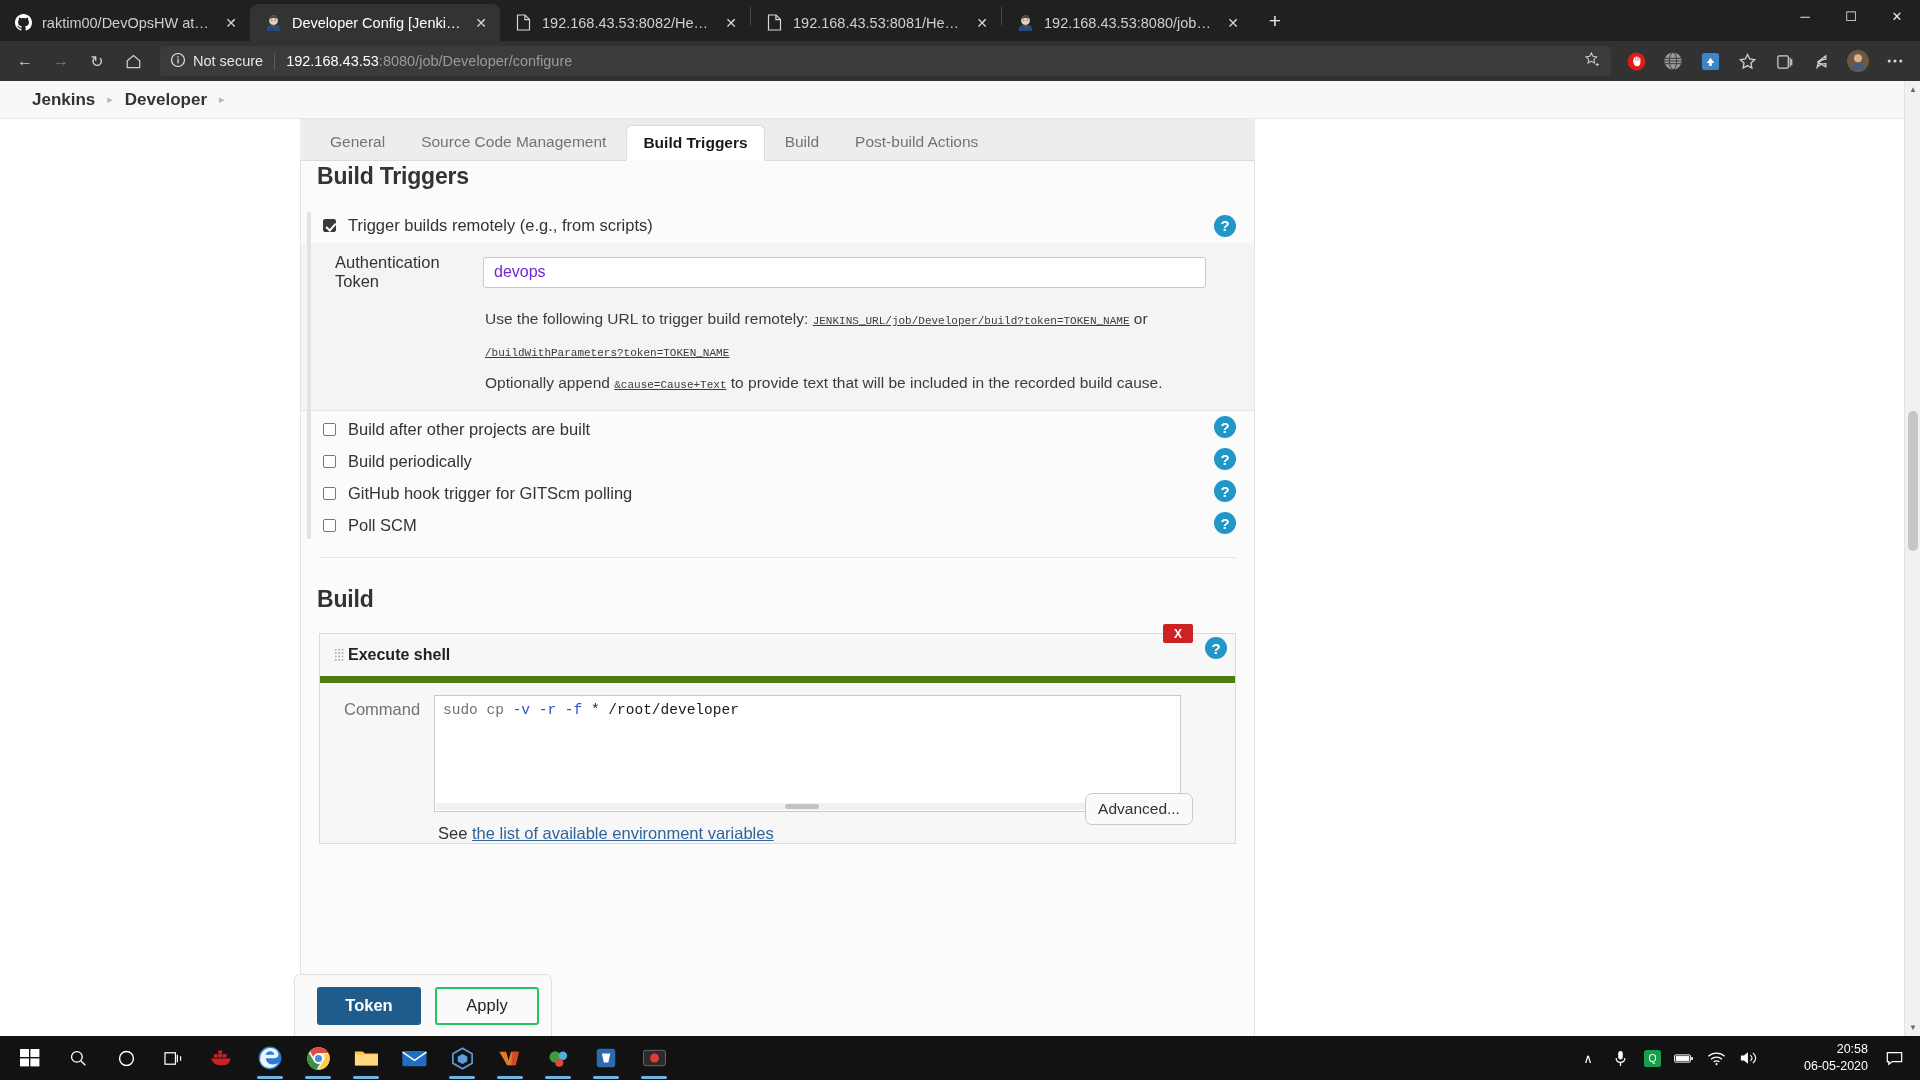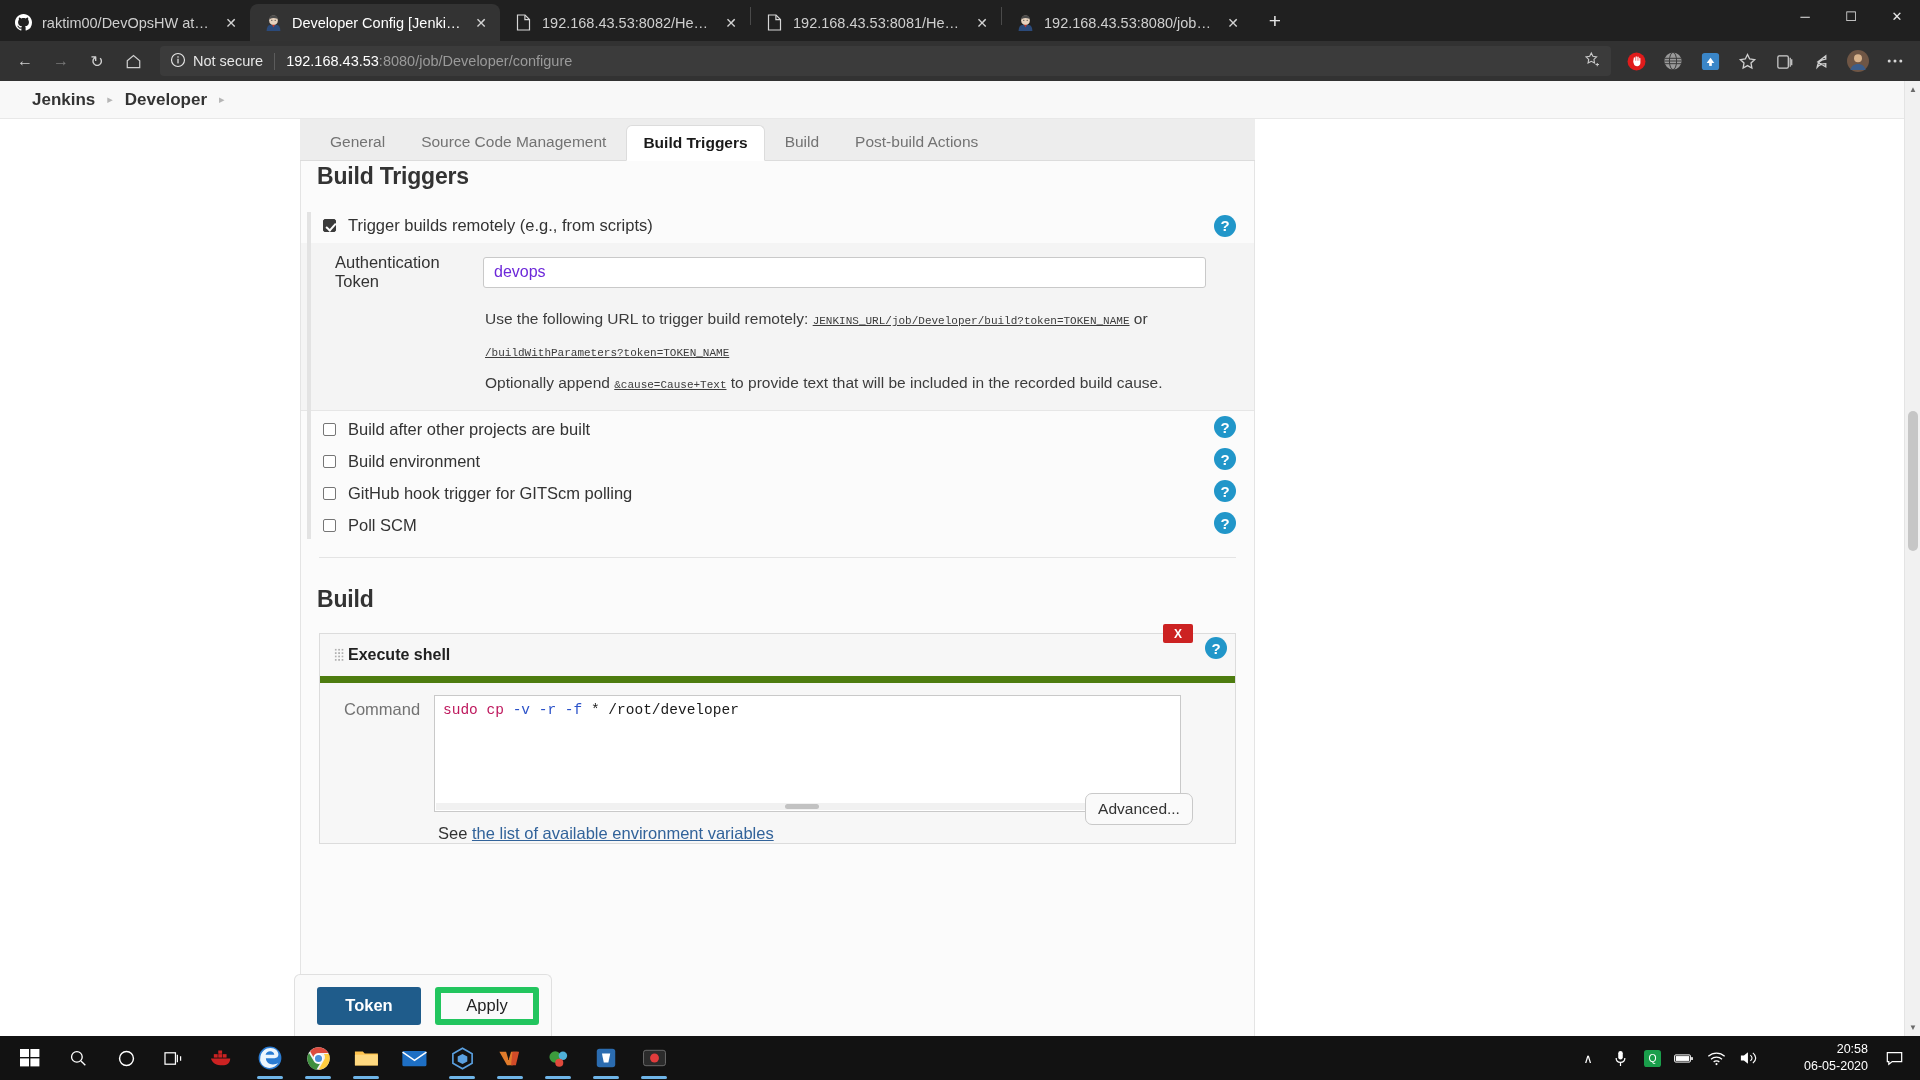--- a/index.html
+++ b/index.html
@@ -166,21 +166,21 @@
   }
   .builder-help { position: absolute; right: 8px; top: 14px; }
 
   .cmd-row { display: flex; padding: 12px 0 0 24px; }
   .cmd-label { width: 90px; font-size: 16.5px; color: #737373; padding-top: 5px; }
   .cmd-box {
     flex: 1; height: 117px; border: 1px solid #c9c9c9; background: #fff;
     margin-right: 54px; padding: 6px 8px; position: relative; overflow: hidden;
   }
   .cmd-text { font-family: "Liberation Mono", monospace; font-size: 14.5px; white-space: pre; }
-  .kw { color: #be185d; }
+  .kw { color: #737373; }
   .opt { color: #2b52c9; }
   .pth { color: #1a1a1a; }
   .hscroll {
     position: absolute; left: 1px; right: 1px; bottom: 1px; height: 7px; background: #f1f1f1;
   }
   .hscroll i { position: absolute; left: 47%; top: 1px; width: 34px; height: 5px; background: #c2c2c2; border-radius: 3px; display:block;}
 
   .envline { padding: 12px 0 0 118px; font-size: 16.5px; color: #333; }
   .envline a { color: #32639a; text-decoration: underline; }
 
@@ -197,21 +197,21 @@
     border-radius: 6px 6px 0 0; display: flex; align-items: center; gap: 14px;
     padding-left: 22px;
   }
   .btn-save {
     width: 104px; height: 38px; background: #1f5c8b; color: #fff;
     border-radius: 3px; display: flex; align-items: center; justify-content: center;
     font-size: 16.5px; font-weight: bold;
   }
   .btn-apply {
     width: 104px; height: 38px; background: #fafafa; color: #222;
-    border: 6px solid #22c55e; border-radius: 3px; display: flex;
+    border: 2px solid #22c55e; border-radius: 3px; display: flex;
     align-items: center; justify-content: center; font-size: 16.5px;
   }
 
   
   .pagescroll {
     width: 16px; background: #f1f1f1; border-left: 1px solid #e4e4e4;
     position: relative; flex: none;
   }
   .pagescroll .thumb { position: absolute; left: 3px; width: 10px; background: #c6c6c6; border-radius: 5px; }
   .ps-arrow { position: absolute; left: 0; width: 16px; height: 17px; color: #6a6a6a; font-size: 8px;
@@ -456,21 +456,21 @@
           </div>
 
           <div class="row" style="padding-top:9px">
             <span class="cb"></span>
             <span class="row-label">Build after other projects are built</span>
             <span class="help-icon">?</span>
           </div>
 
           <div class="row" style="padding-top:9px">
             <span class="cb"></span>
-            <span class="row-label">Build environment</span>
+            <span class="row-label">Build periodically</span>
             <span class="help-icon">?</span>
           </div>
 
           <div class="row" style="padding-top:9px">
             <span class="cb"></span>
             <span class="row-label">GitHub hook trigger for GITScm polling</span>
             <span class="help-icon">?</span>
           </div>
 
           <div class="row" style="padding-top:9px">

